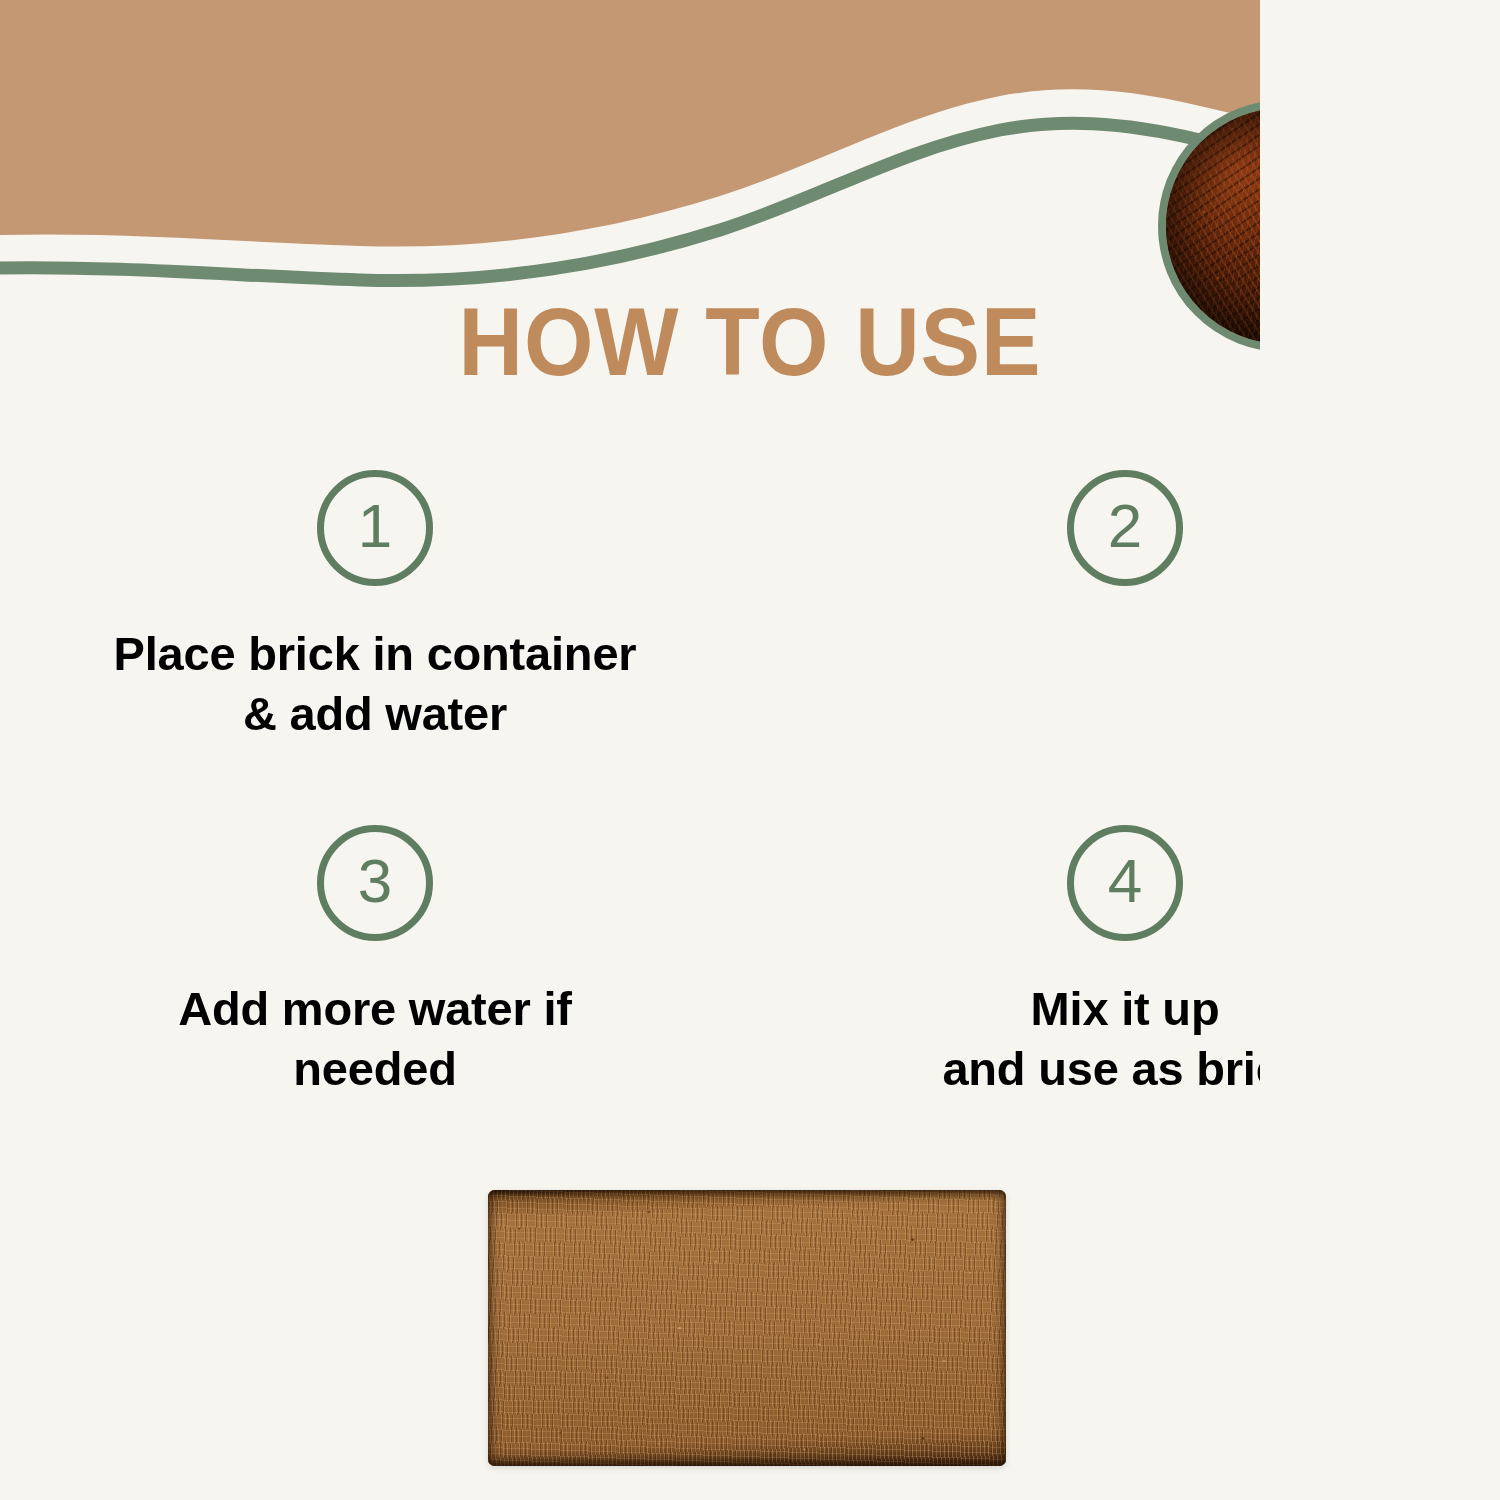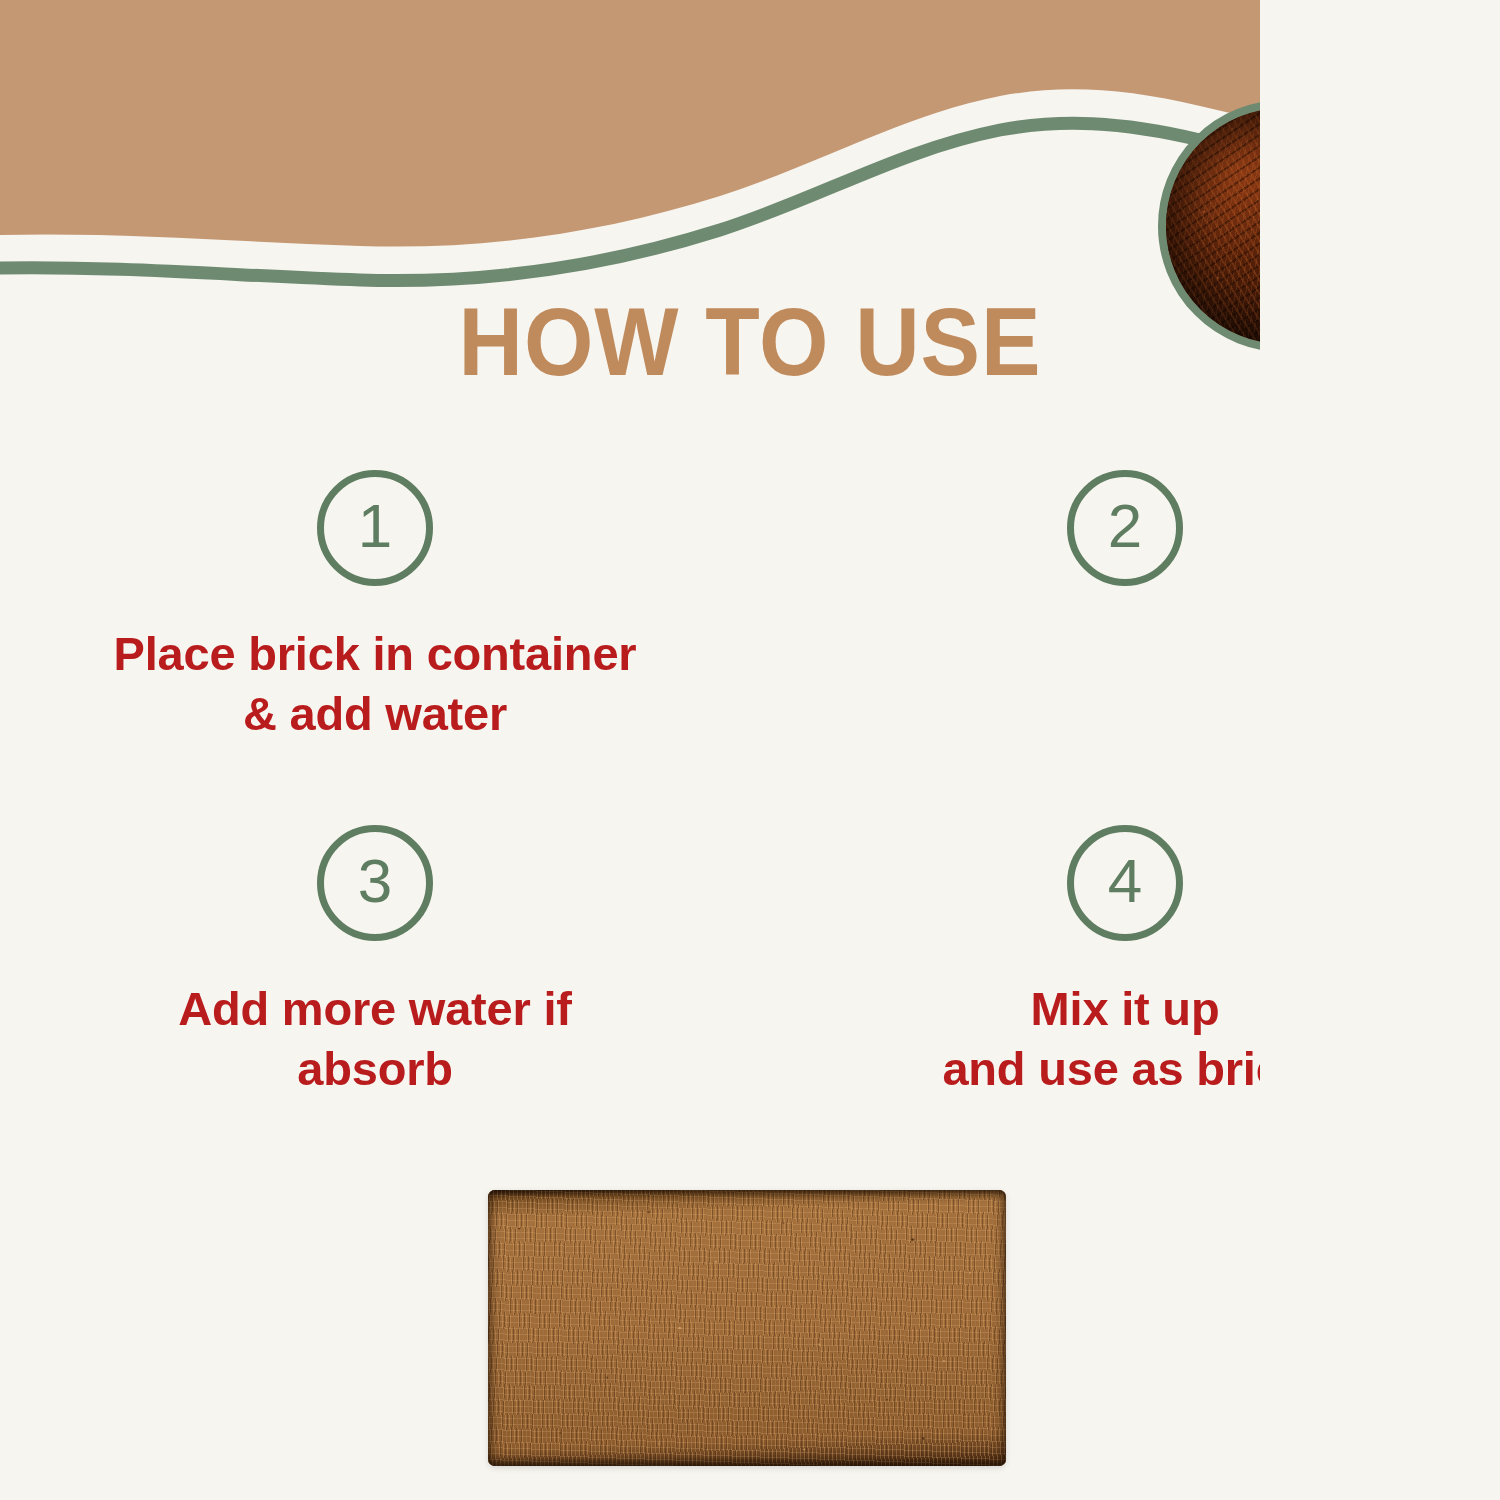--- a/index.html
+++ b/index.html
@@ -140,21 +140,21 @@
     font-weight: 500;
     font-family: "Liberation Sans", sans-serif;
     padding-bottom: 4px;
   }
   .step-text {
     margin-top: 38px;
     text-align: center;
     font-size: 47px;
     line-height: 1.28;
     font-weight: bold;
-    color: #b91c1c;
+    color: #000000;
     font-family: "Liberation Sans Narrow", "Liberation Sans", sans-serif;
     max-width: 700px;
     white-space: pre-line;
     letter-spacing: -0.2px;
   }
 
   
   .brick {
     position: absolute;
     left: 488px;
@@ -250,21 +250,21 @@
 &amp; add water</div>
     </div>
 
     <div class="step">
       <div class="step-badge">2</div>
     </div>
 
     <div class="step">
       <div class="step-badge">3</div>
       <div class="step-text">Add more water if
-absorb</div>
+needed</div>
     </div>
 
     <div class="step">
       <div class="step-badge">4</div>
       <div class="step-text">Mix it up
 and use as brick</div>
     </div>
 
   </div>
 

